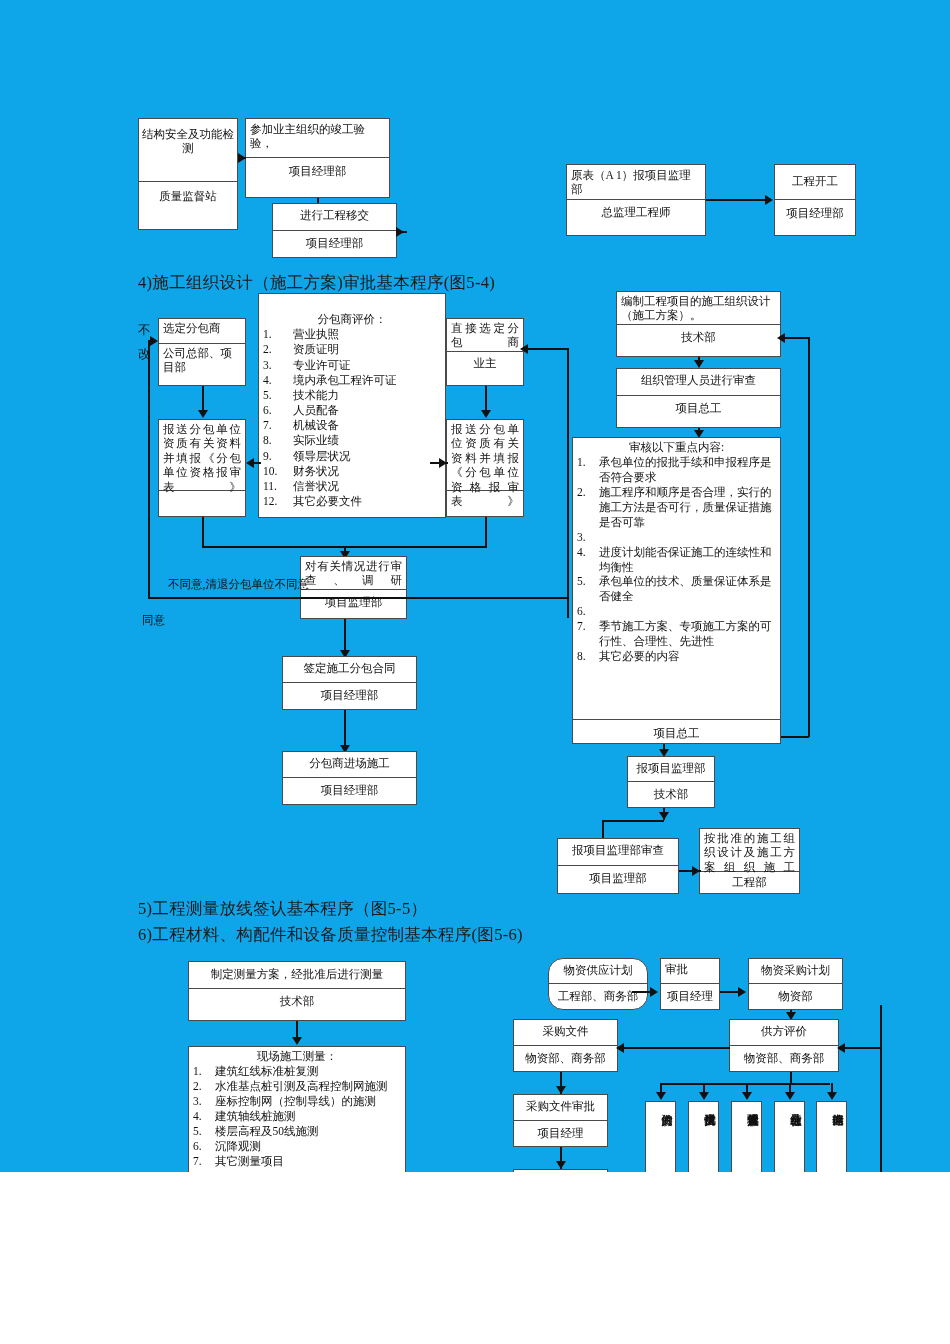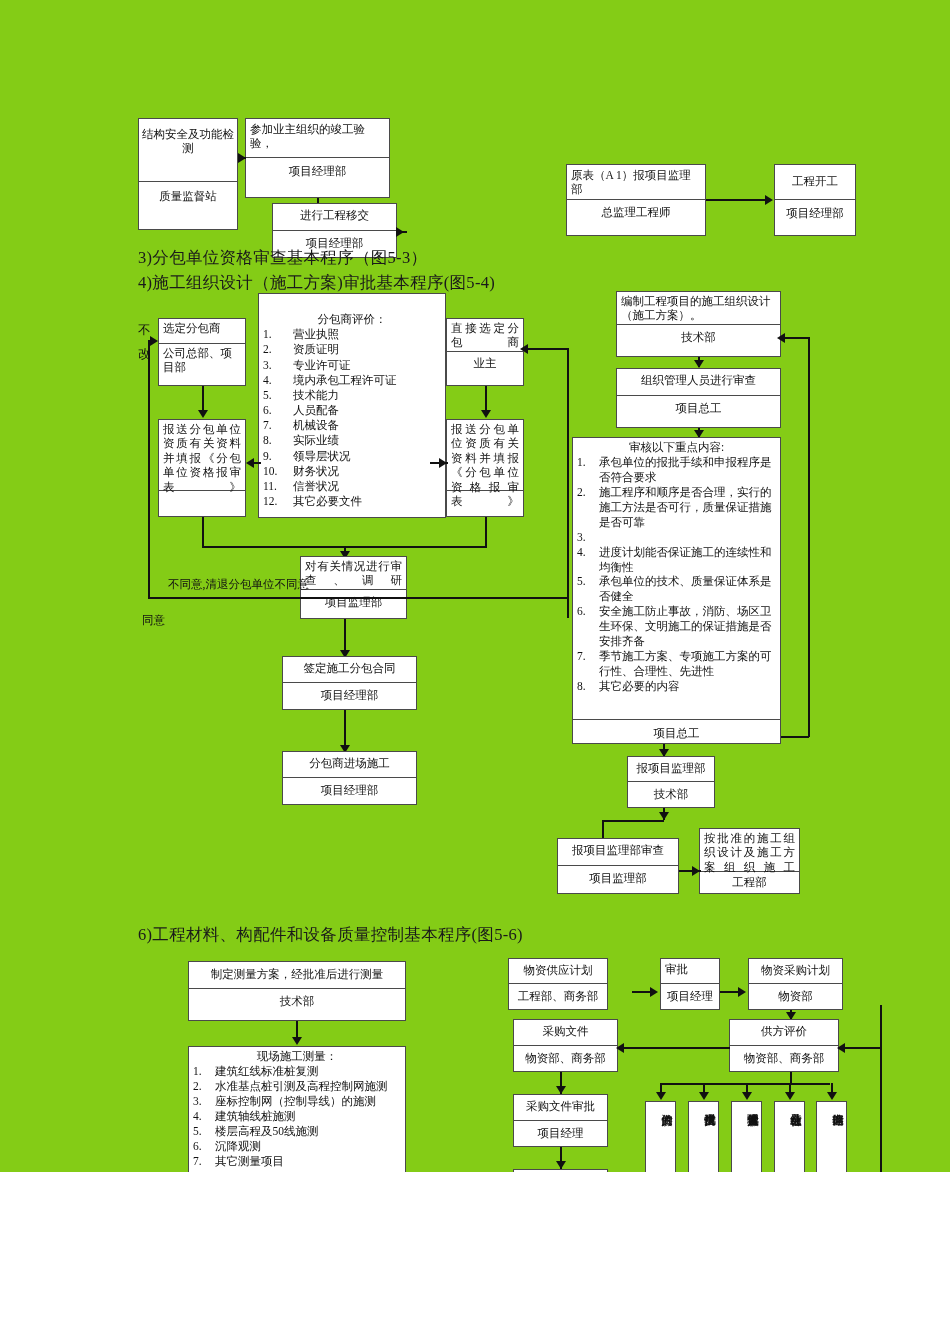--- a/index.html
+++ b/index.html
@@ -9,21 +9,21 @@
   }
   body {
     font-family: "Liberation Serif", "DejaVu Serif", serif;
     color: #000;
   }
   #page {
     position: relative;
     width: 950px;
     height: 1172px;
     overflow: hidden;
-    background: #84cc16;
+    background: #0ea5e9;
   }
   
   .box {
     position: absolute;
     box-sizing: border-box;
     border: 1px solid #4a4a4a;
     background: #fff;
     font-size: 11.5px;
     line-height: 1.25;
     text-align: center;
@@ -149,22 +149,22 @@
   </div>
 
   <div class="box" style="left:774px; top:164px; width:82px; height:72px;">
     <div class="cellTop ctr" style="height:34px; padding-top:9px;">工程开工</div>
     <div class="divider cellBot ctr" style="height:37px; padding-top:6px;">项目经理部</div>
   </div>
 
   <div class="hline" style="left:706px; top:199px; width:62px;"></div>
   <div class="arrow-r" style="left:765px; top:195px;"></div>
 
-  <div class="caption" style="left:138px; top:247px;">3)分包单位资格审查基本程序（图5-3）</div>
   <div class="caption" style="left:138px; top:272px;">4)施工组织设计（施工方案)审批基本程序(图5-4)</div>
+  <div class="caption" style="left:138px; top:898px;">5)工程测量放线签认基本程序（图5-5）</div>
   <div class="caption" style="left:138px; top:924px;">6)工程材料、构配件和设备质量控制基本程序(图5-6)</div>
 
   <div class="label label-lg" style="left:138px; top:322px;">不</div>
   <div class="label label-lg" style="left:138px; top:346px;">改</div>
 
   <div class="box" style="left:158px; top:318px; width:88px; height:68px;">
     <div class="cellTop lft" style="height:24px; padding:2px 4px;">选定分包商</div>
     <div class="divider cellBot lft" style="height:43px; padding:2px 4px;">公司总部、项目部</div>
   </div>
 
@@ -320,21 +320,20 @@
       <div class="row">
           <span class="n">4.</span>
           <span class="t">进度计划能否保证施工的连续性和均衡性</span>
         </div>
       <div class="row">
           <span class="n">5.</span>
           <span class="t">承包单位的技术、质量保证体系是否健全</span>
         </div>
       <div class="row">
           <span class="n">6.</span>
-          <span class="t">安全施工防止事故，消防、场区卫生环保、文明施工的保证措施是否安排齐备</span>
         </div>
       <div class="row">
           <span class="n">7.</span>
           <span class="t">季节施工方案、专项施工方案的可行性、合理性、先进性</span>
         </div>
       <div class="row">
           <span class="n">8.</span>
           <span class="t">其它必要的内容</span>
         </div>
     </div>
@@ -417,21 +416,21 @@
     <div class="divider cellBot ctr" style="height:30px; padding-top:6px;">工程部</div>
   </div>
 
   <div class="vline" style="left:414px; top:1191px; height:145px;"></div>
   <div class="hline" style="left:406px; top:1191px; width:10px;"></div>
   <div class="arrow-l" style="left:401px; top:1187px;"></div>
 
   <div class="vline" style="left:296px; top:1221px; height:20px;"></div>
   <div class="arrow-d" style="left:292px; top:1235px;"></div>
 
-  <div class="box" style="left:508px; top:958px; width:100px; height:52px;">
+  <div class="box" style="left:548px; top:958px; width:100px; height:52px;border-radius:15px;">
     <div class="cellTop ctr" style="height:24px; padding-top:4px;">物资供应计划</div>
     <div class="divider cellBot ctr" style="height:27px; padding-top:5px;">工程部、商务部</div>
   </div>
 
   <div class="hline" style="left:632px; top:991px; width:24px;"></div>
   <div class="arrow-r" style="left:650px; top:987px;"></div>
 
   <div class="box" style="left:660px; top:958px; width:60px; height:52px;">
     <div class="cellTop lft" style="height:24px; padding:3px 4px;">审批</div>
     <div class="divider cellBot ctr" style="height:27px; padding-top:5px;">项目经理</div>

